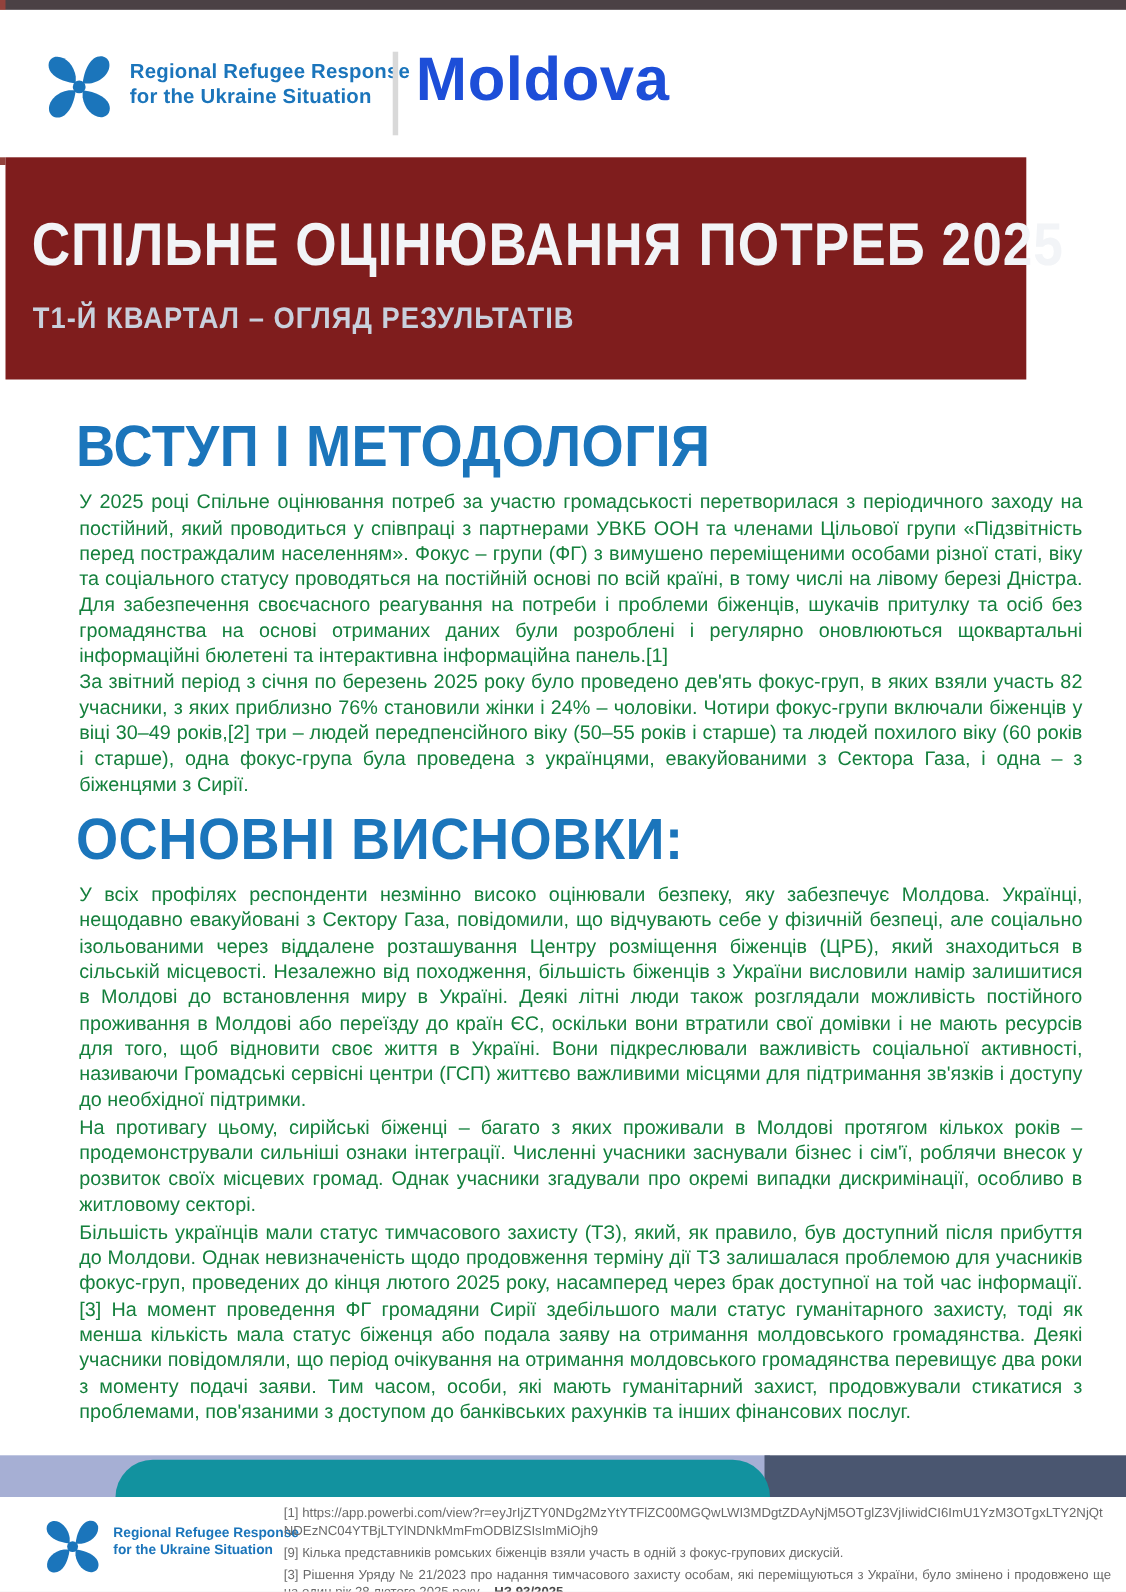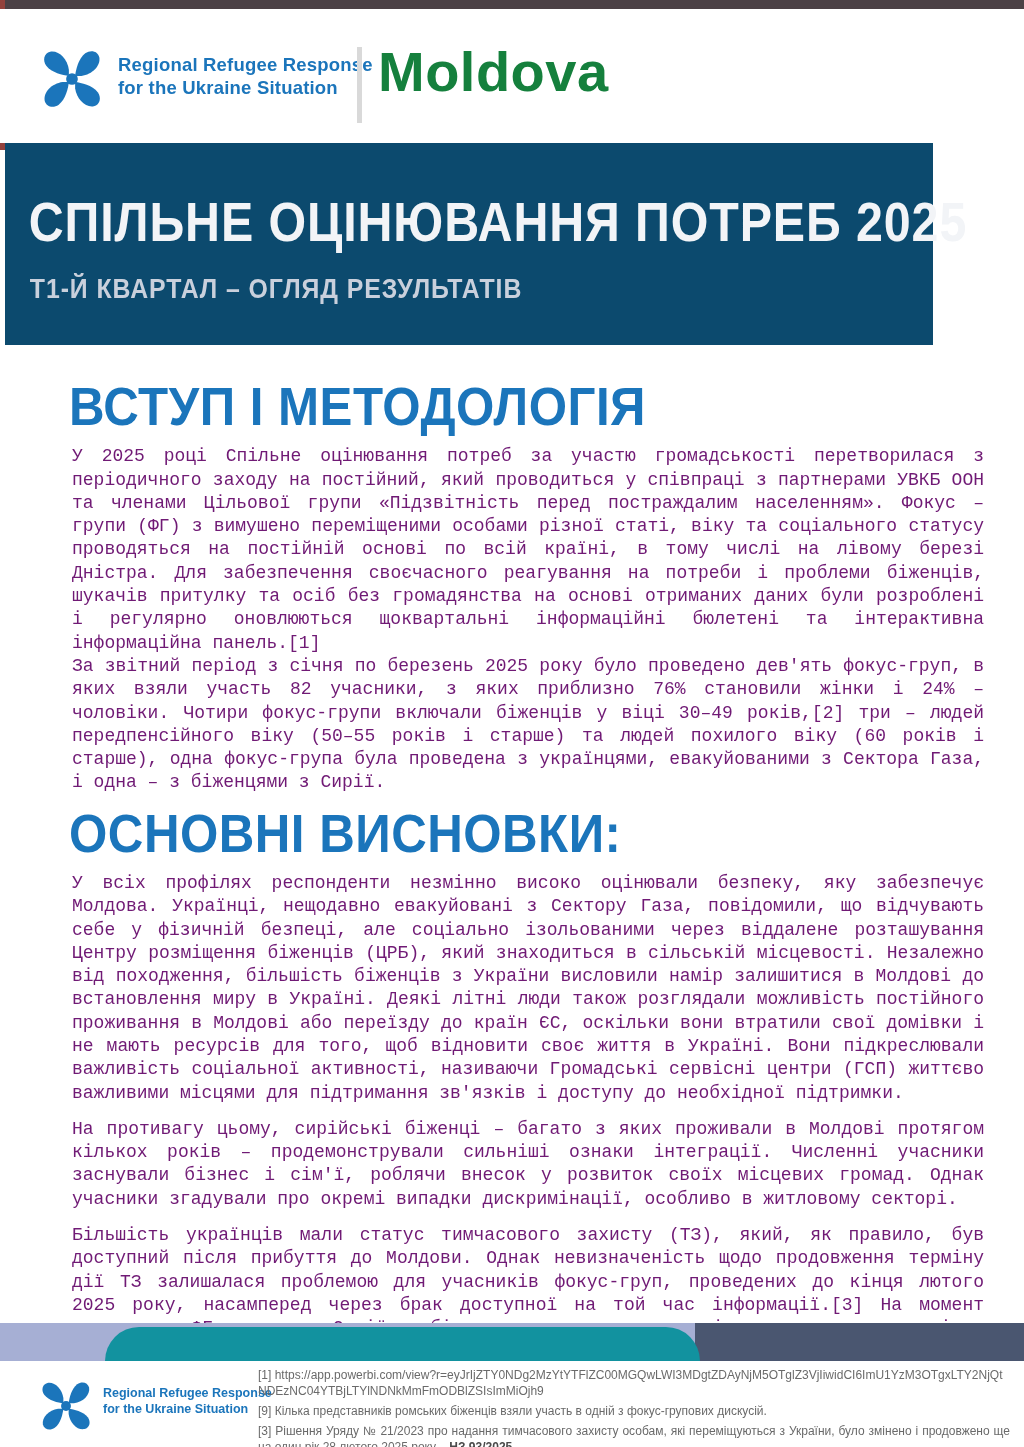--- a/index.html
+++ b/index.html
@@ -11,47 +11,47 @@
   
   .edge-top{position:absolute;top:0;left:0;width:1024px;height:9px;background:#4b4145;}
   .edge-left{position:absolute;top:0;left:0;width:5px;height:150px;background:#93423c;}
 
   
   .header{position:absolute;top:9px;left:0;width:1024px;height:134px;background:#fff;}
   .logo{position:absolute;left:33px;top:29px;width:78px;height:82px;}
   .logo-text{position:absolute;left:118px;top:44px;color:#1b75bb;font-weight:bold;
              font-size:18.5px;line-height:23px;letter-spacing:0.2px;}
   .header-divider{position:absolute;left:357px;top:38px;width:5px;height:76px;background:#d9d9d9;}
-  .country{position:absolute;left:378px;top:30px;color:#15803d;font-weight:bold;
+  .country{position:absolute;left:378px;top:30px;color:#1d4ed8;font-weight:bold;
            font-size:56px;letter-spacing:0.5px;}
 
   
-  .banner{position:absolute;top:143px;left:5px;width:928px;height:202px;background:#0c4a6e;}
+  .banner{position:absolute;top:143px;left:5px;width:928px;height:202px;background:#7f1d1d;}
   .banner-title{
     margin:0;padding:52px 0 0 27px;color:#f2f4f7;font-weight:bold;font-size:55px;line-height:1.0;
     transform:scaleX(0.88);transform-origin:left top;white-space:nowrap;letter-spacing:1px;
   }
   .banner-subtitle{
     margin:0;padding:24px 0 0 27px;color:#c9d0dc;font-weight:bold;font-size:27px;
     transform:scaleX(0.92);transform-origin:left top;white-space:nowrap;letter-spacing:1px;
   }
 
   
   .content{position:absolute;top:345px;left:0;width:1024px;padding:16px;}
   .section-heading{
     margin:0;padding:0 0 0 57px;color:#1b75bb;font-weight:bold;white-space:nowrap;
     font-size:53px;line-height:1.08;transform:scaleX(0.93);transform-origin:left top;
     letter-spacing:0.5px;
   }
   .h1-intro{padding-top:17px;}
   .h2-findings{padding-top:10px;}
-  .bodytext{width:912px;margin:0 0 0 56px;color:#701a75;font-family:Liberation Mono, monospace;}
+  .bodytext{width:912px;margin:0 0 0 56px;color:#15803d;}
   .bodytext p{margin:0;padding:0;font-size:18px;line-height:23.3px;text-align:justify;}
   .bodytext p.first{margin-top:10px;}
-  .bodytext p.gap{margin-top:13px;}
+  .bodytext p.gap{margin-top:2px;}
 
   
   .band{position:absolute;top:1323px;left:0;width:1024px;height:38px;}
   .band-periwinkle{position:absolute;left:0;top:0;width:700px;height:38px;background:#a6afd4;}
   .band-slate{position:absolute;left:695px;top:0;width:329px;height:38px;background:#4a5670;}
   .band-teal{position:absolute;left:105px;top:4px;width:595px;height:34px;background:#12929f;
              border-radius:36px 36px 0 0;}
 
   
   .footer{position:absolute;top:1361px;left:0;width:1024px;height:86px;background:#fff;}

